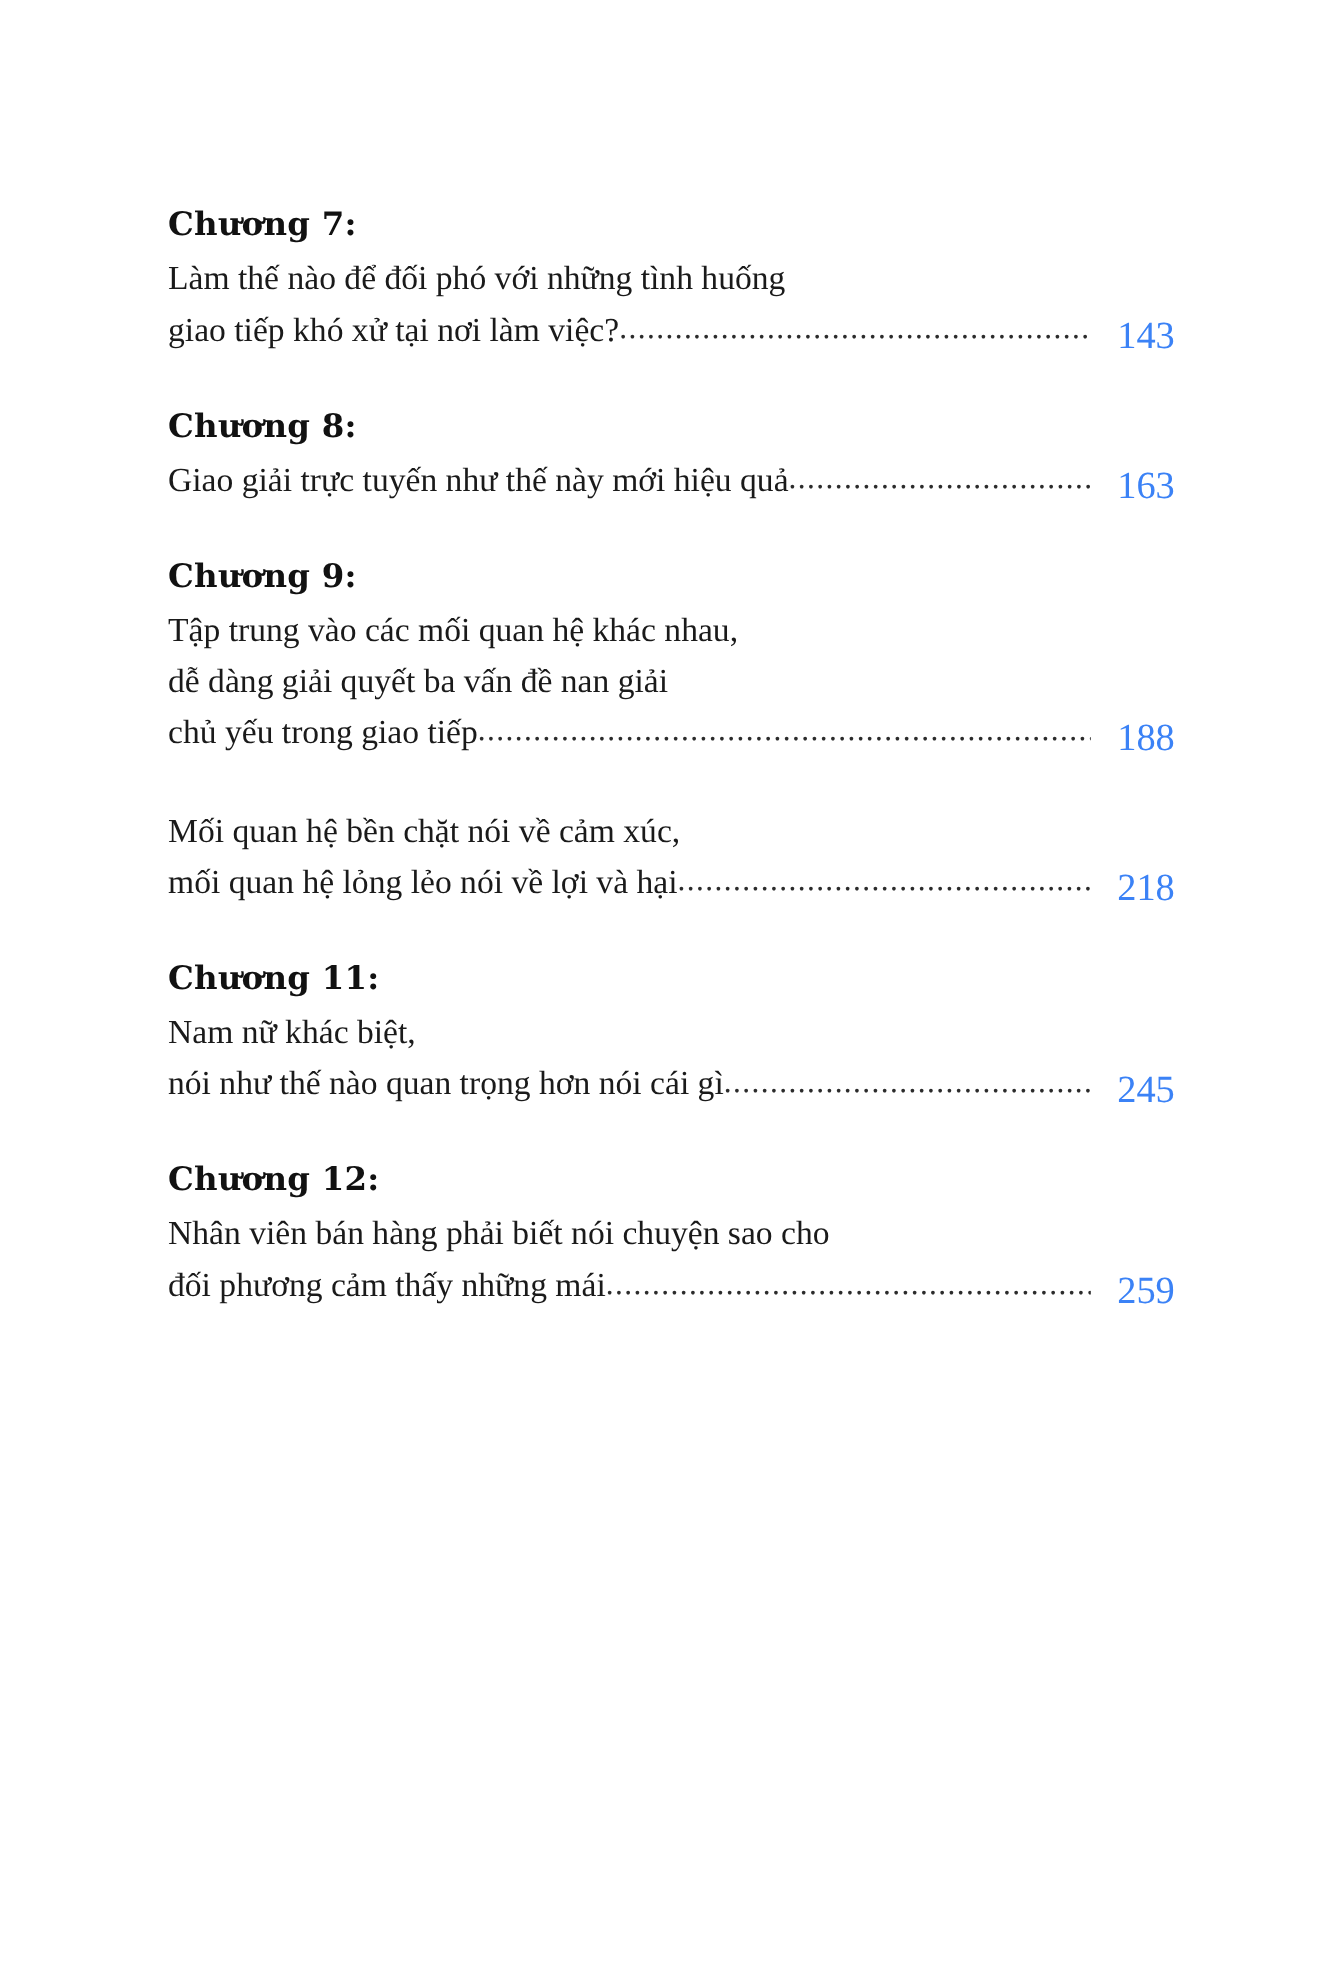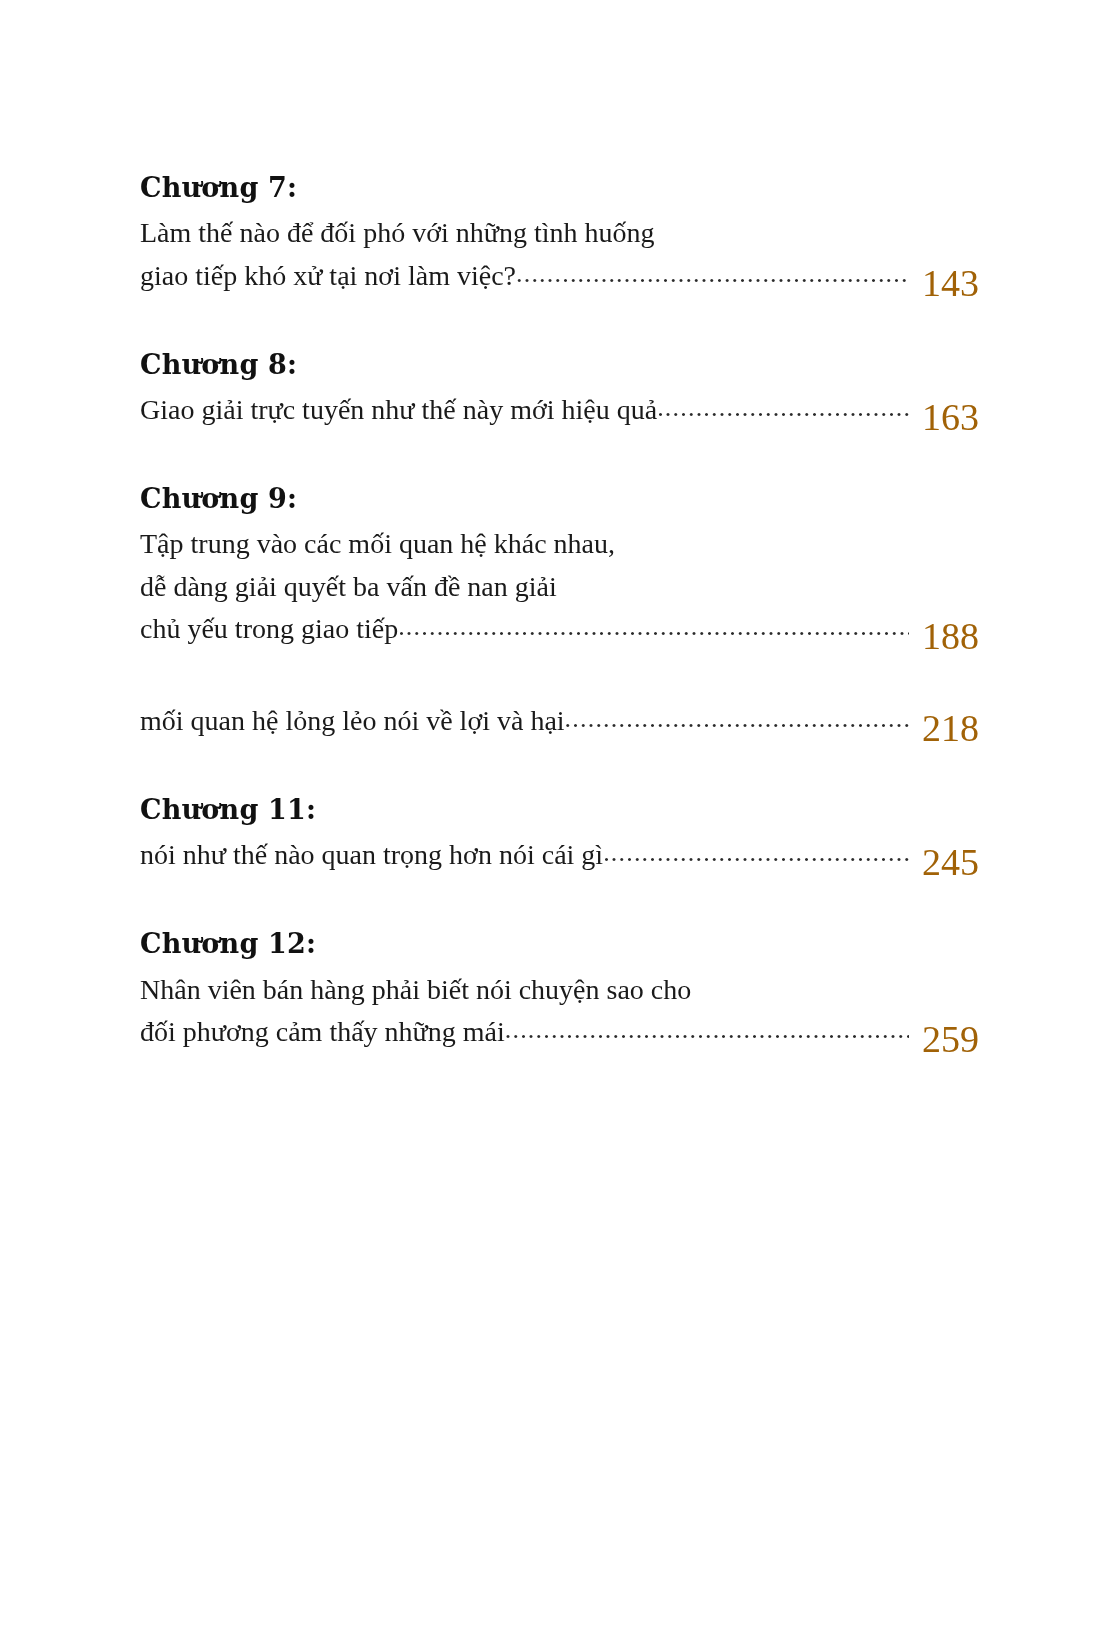--- a/index.html
+++ b/index.html
@@ -57,22 +57,22 @@
     white-space: nowrap;
     margin: 0 2px 0 0;
     letter-spacing: 1.2px;
     color: #2b2b2b;
     font-size: 26px;
     position: relative;
     top: -1px;
   }
   .page-num {
     flex: 0 0 auto;
-    font-size: 38px;
-    color: #a16207;
+    font-size: 32px;
+    color: #3b82f6;
     padding-left: 10px;
     min-width: 58px;
     text-align: right;
   }
 </style>
 </head>
 <body>
 
 <div class="page">
   <div class="toc">
@@ -101,29 +101,31 @@
       <div class="title-line">Tập trung vào các mối quan hệ khác nhau,</div>
       <div class="title-line">dễ dàng giải quyết ba vấn đề nan giải</div>
       <div class="title-line last">
         <span class="title-text">chủ yếu trong giao tiếp</span>
         <span class="dot-leader">........................................................................................................</span>
         <span class="page-num">188</span>
       </div>
     </div>
 
     <div class="toc-entry">
+      <div class="title-line">Mối quan hệ bền chặt nói về cảm xúc,</div>
       <div class="title-line last">
         <span class="title-text">mối quan hệ lỏng lẻo nói về lợi và hại</span>
         <span class="dot-leader">........................................................................................................</span>
         <span class="page-num">218</span>
       </div>
     </div>
 
     <div class="toc-entry">
       <div class="chapter-label">Chương 11:</div>
+      <div class="title-line">Nam nữ khác biệt,</div>
       <div class="title-line last">
         <span class="title-text">nói như thế nào quan trọng hơn nói cái gì</span>
         <span class="dot-leader">........................................................................................................</span>
         <span class="page-num">245</span>
       </div>
     </div>
 
     <div class="toc-entry">
       <div class="chapter-label">Chương 12:</div>
       <div class="title-line">Nhân viên bán hàng phải biết nói chuyện sao cho</div>

